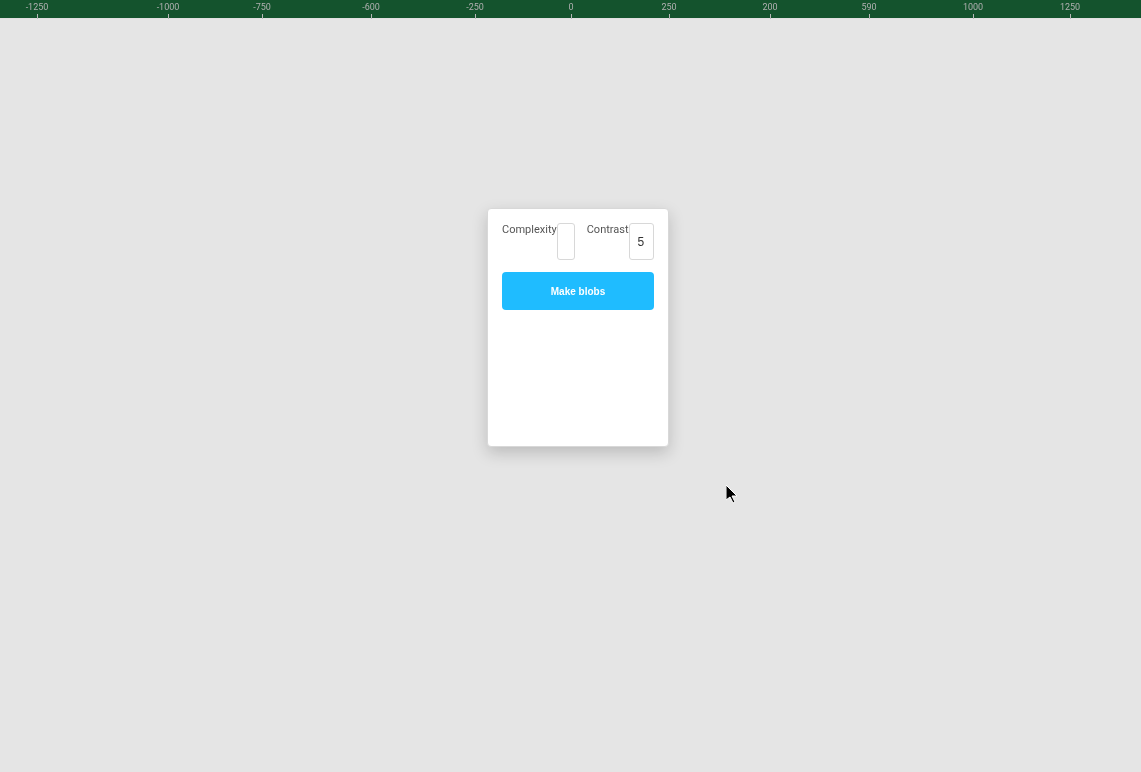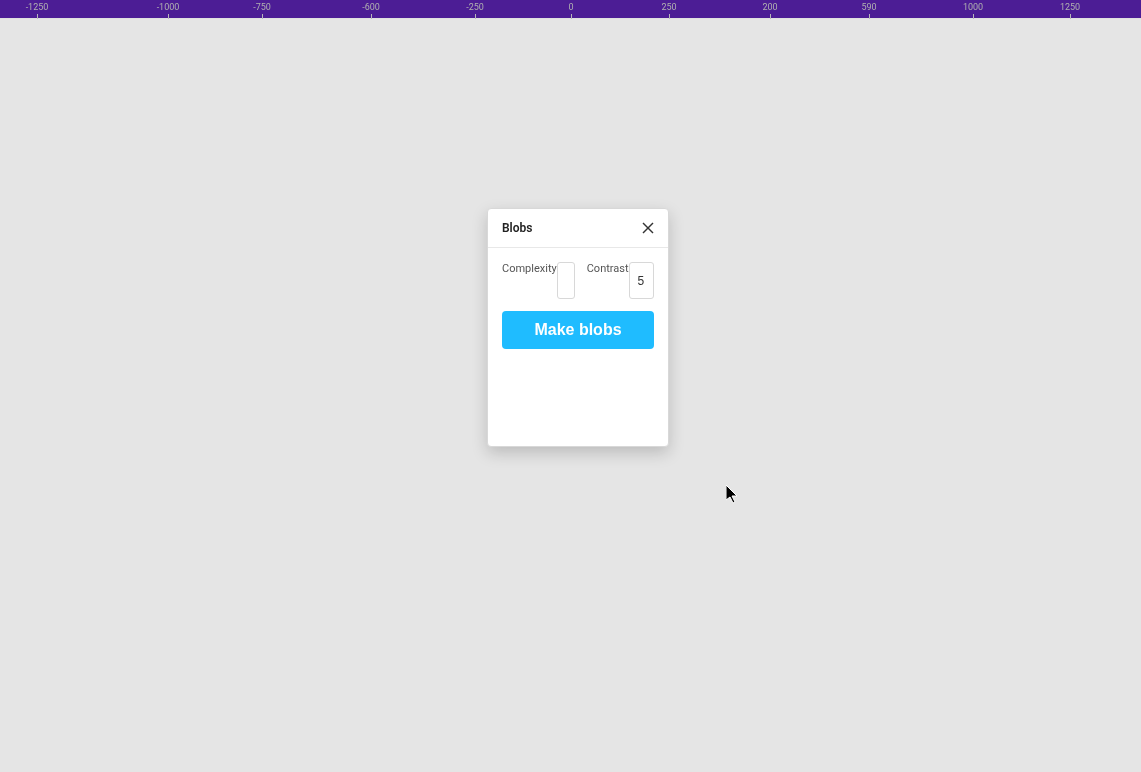--- a/index.html
+++ b/index.html
@@ -14,21 +14,21 @@
       font-family: -apple-system, BlinkMacSystemFont, "Segoe UI", Roboto, Helvetica, Arial, sans-serif;
       position: relative;
       overflow: hidden;
     }
     .ruler {
       position: absolute;
       top: 0;
       left: 0;
       width: 100%;
       height: 19px;
-      background: #4c1d95;
+      background: #14532d;
       border-bottom: 1px solid #e0e0e0;
     }
     .ruler-tick {
       position: absolute;
       top: 0;
       height: 19px;
     }
     .ruler-tick .label {
       position: absolute;
       top: 2px;
@@ -113,21 +113,21 @@
       color: #333;
       background: #fff;
       outline: none;
     }
     .make-button {
       width: 100%;
       height: 38px;
       background: #1fbcff;
       border: none;
       border-radius: 4px;
-      font-size: 16px;
+      font-size: 10px;
       font-weight: 600;
       color: #ffffff;
       cursor: pointer;
     }
     .cursor-pointer {
       position: absolute;
       top: 485px;
       left: 726px;
       width: 16px;
       height: 20px;
@@ -180,29 +180,20 @@
     </div>
     <div class="ruler-tick" style="left: 1070px;">
       <div class="label">1250</div>
       <div class="tickmark"></div>
     </div>
   </div>
 
 <div class="canvas-area"></div>
 
 <div class="dialog">
-  <div class="dialog-header">
-    <span class="dialog-title">Blobs</span>
-    <span class="close-icon">
-      <svg width="12" height="12" viewBox="0 0 12 12">
-        <line x1="1" y1="1" x2="11" y2="11" stroke="#333" stroke-width="1.4"></line>
-        <line x1="11" y1="1" x2="1" y2="11" stroke="#333" stroke-width="1.4"></line>
-      </svg>
-    </span>
-  </div>
   <div class="dialog-body">
     <div class="field-row">
       <div class="field">
         <span class="field-label">Complexity</span>
         <input class="field-input" type="text" value="5" style="">
       </div>
       <div class="field">
         <span class="field-label">Contrast</span>
         <input class="field-input" type="text" value="5" style="">
       </div>

